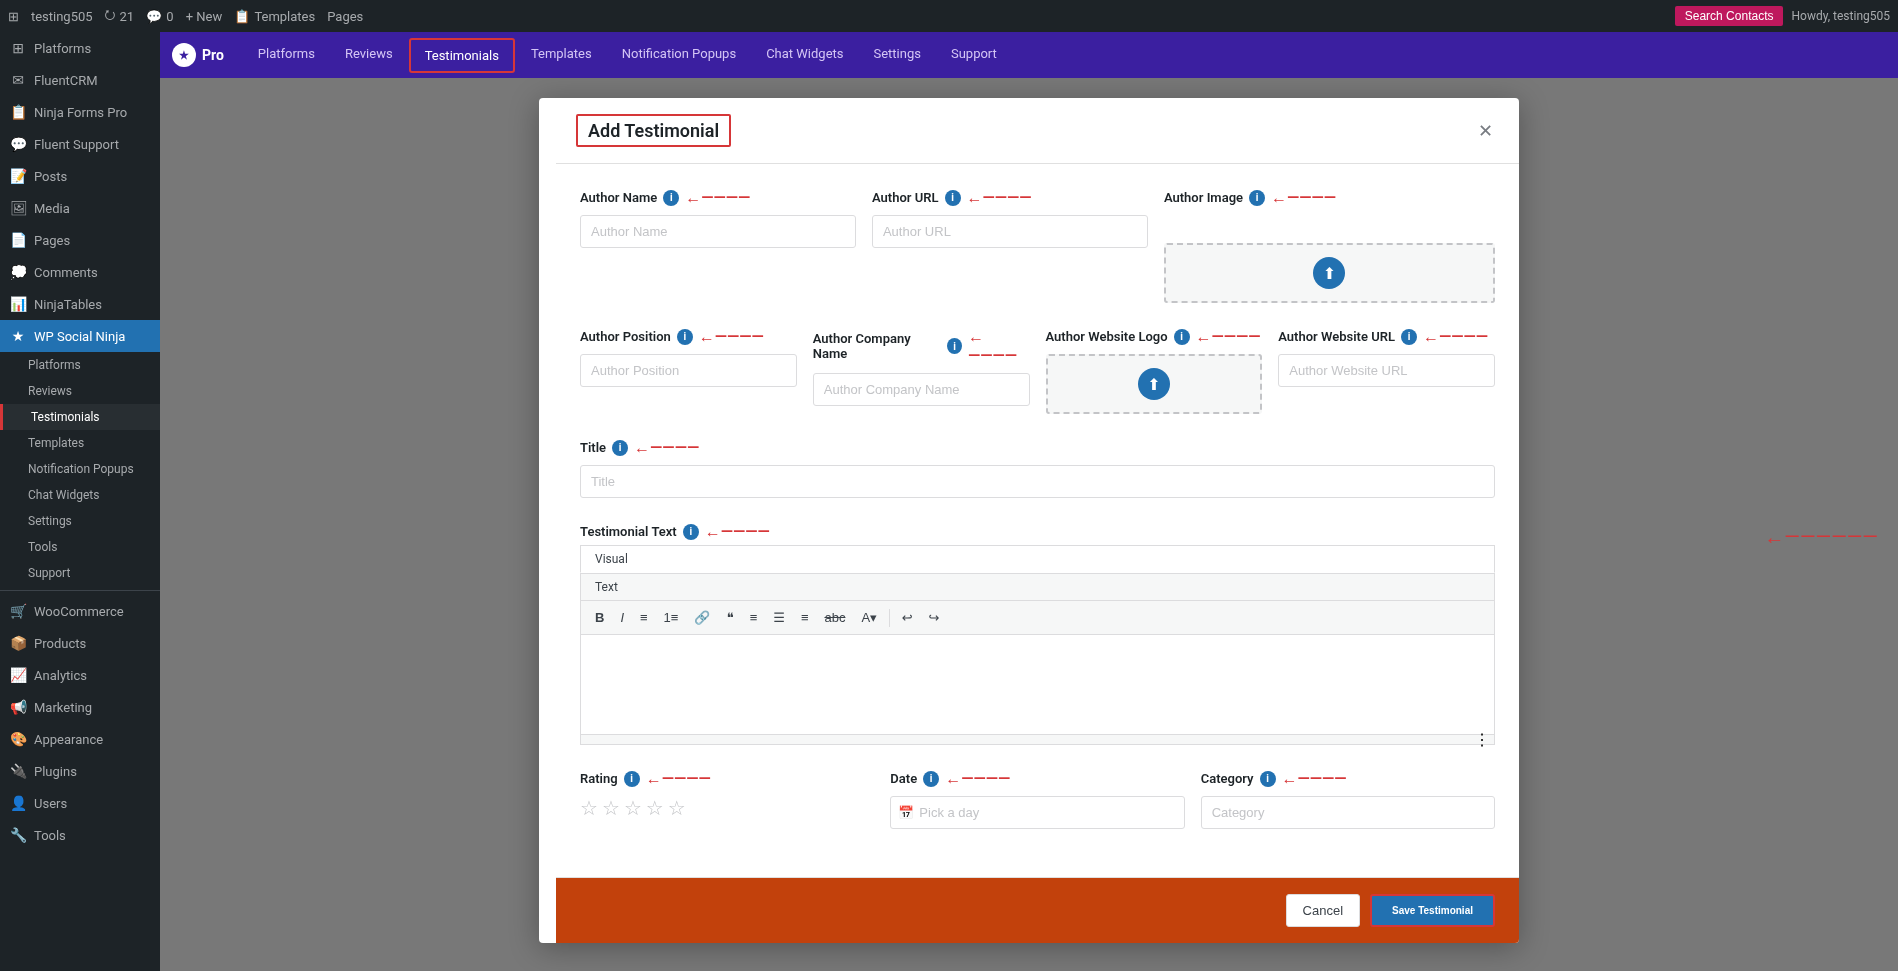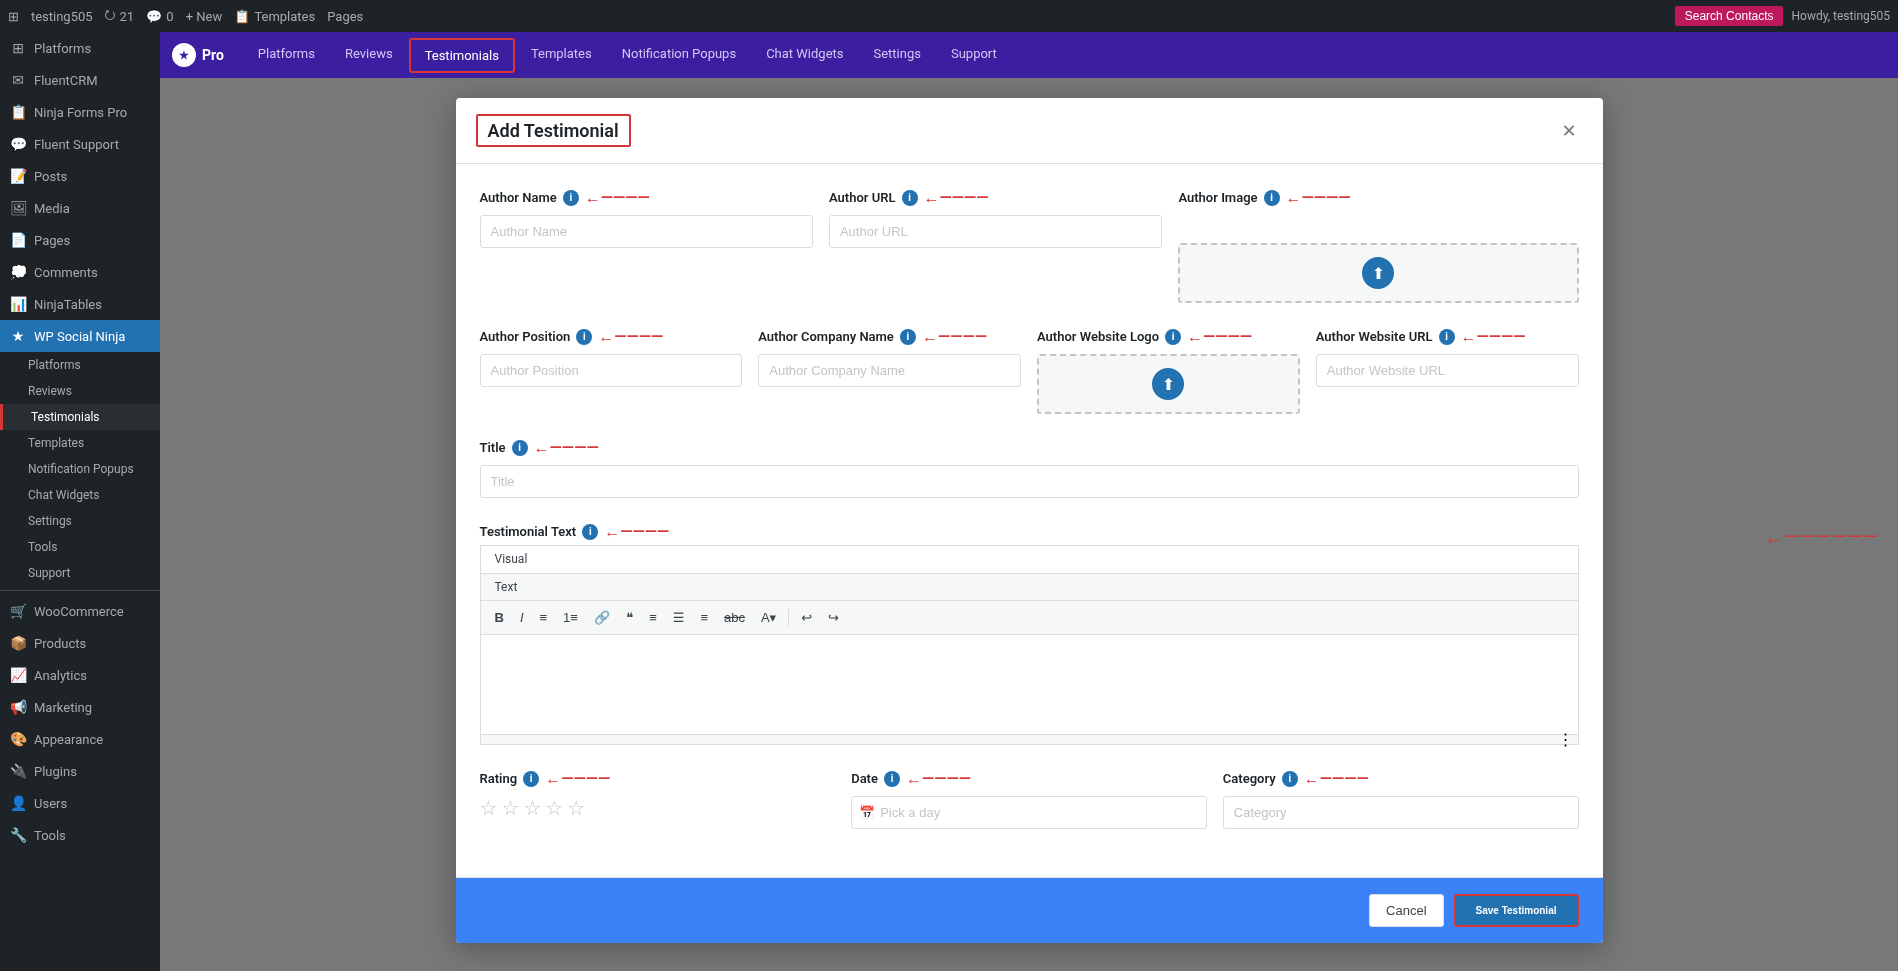--- a/index.html
+++ b/index.html
@@ -93,25 +93,26 @@
       display: flex;
       justify-content: center;
       align-items: flex-start;
       padding: 20px;
     }
 
     
     .modal {
       background: #fff;
       border-radius: 4px;
-      width: 1147px;
+      width: 980px;
       max-height: 860px;
       overflow-y: auto;
       position: relative;
       box-shadow: 0 5px 30px rgba(0,0,0,0.3);
+      padding-left: 17px;
     }
     .modal-header {
       padding: 16px 20px;
       border-bottom: 1px solid #e0e0e0;
       display: flex;
       align-items: center;
       justify-content: space-between;
     }
     .modal-title {
       font-size: 18px;
@@ -273,21 +274,21 @@
     }
     .date-input { padding-left: 28px; }
 
     
     .modal-footer {
       padding: 16px 24px;
       border-top: 1px solid #e0e0e0;
       display: flex;
       justify-content: flex-end;
       gap: 10px;
-      background: #3b82f6;
+      background: #c2410c;
     }
     .btn-cancel {
       background: #fff;
       border: 1px solid #dcdcde;
       color: #3c434a;
       padding: 8px 16px;
       font-size: 13px;
       border-radius: 3px;
       cursor: pointer;
     }

